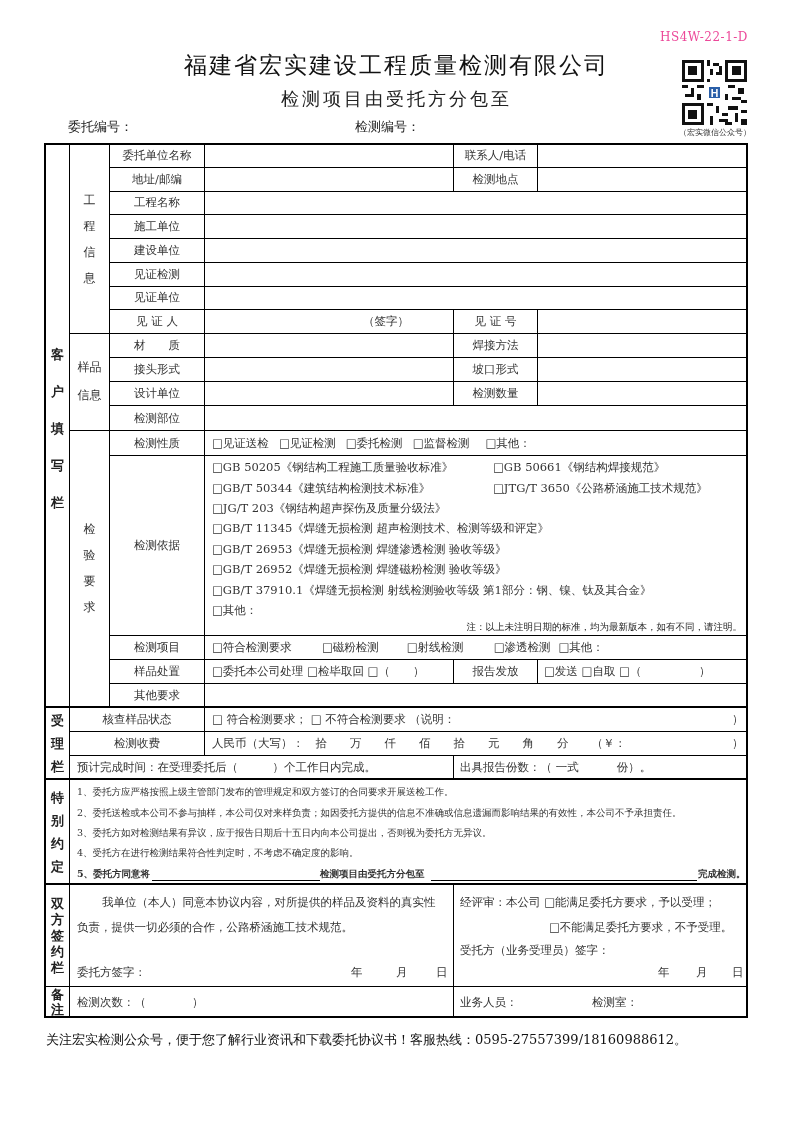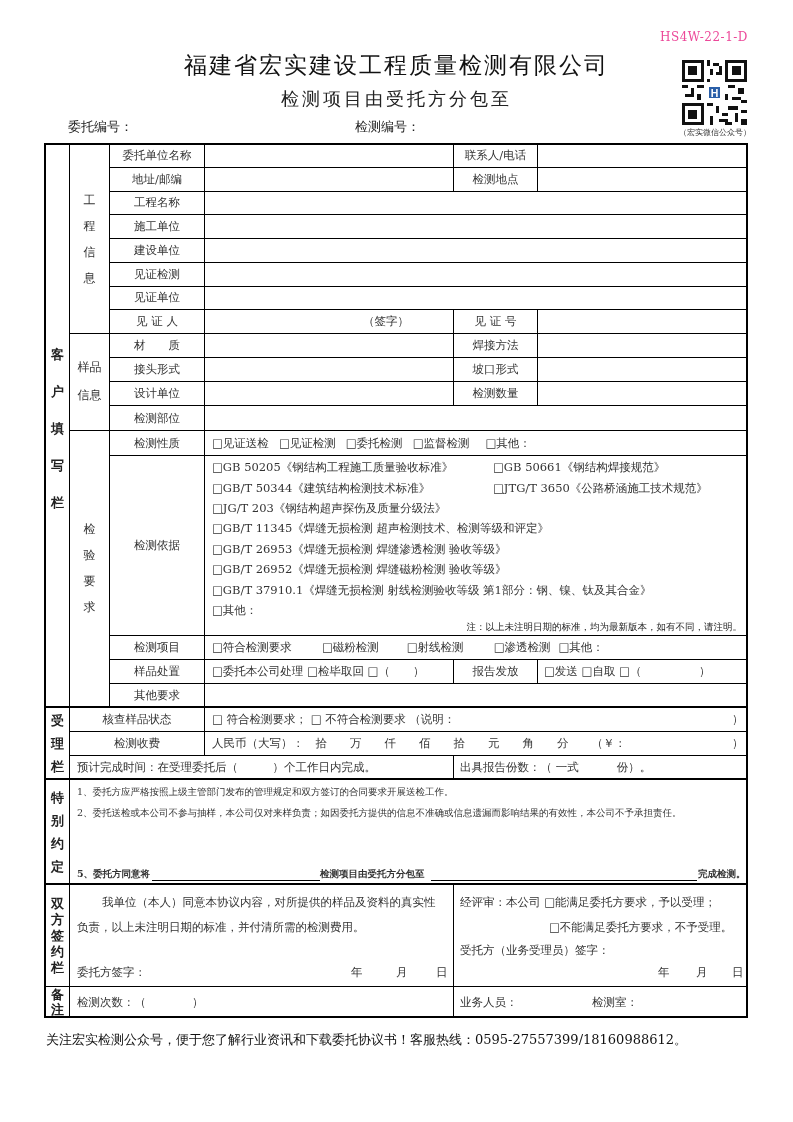--- a/index.html
+++ b/index.html
@@ -277,28 +277,30 @@
 
   <div class="cell center" style="left:26px;top:589px;width:134px;height:23px;">检测收费</div>
   <div class="cell" style="left:168px;top:589px;width:510px;height:23px;">人民币（大写）：　拾　　万　　仟　　佰　　拾　　元　　角　　分　　（￥：</div>
   <div class="cell" style="left:688px;top:589px;height:23px;">）</div>
 
   <div class="cell" style="left:33px;top:613px;width:370px;height:22px;">预计完成时间：在受理委托后（　　　）个工作日内完成。</div>
   <div class="cell" style="left:416px;top:613px;width:280px;height:22px;">出具报告份数：（ 一式　　　 份）。</div>
 
   <div class="cell small" style="left:33px;top:640px;height:18px;">1、委托方应严格按照上级主管部门发布的管理规定和双方签订的合同要求开展送检工作。</div>
   <div class="cell small" style="left:33px;top:661px;height:18px;">2、委托送检或本公司不参与抽样，本公司仅对来样负责；如因委托方提供的信息不准确或信息遗漏而影响结果的有效性，本公司不予承担责任。</div>
+  <div class="cell small" style="left:33px;top:681px;height:18px;">3、委托方如对检测结果有异议，应于报告日期后十五日内向本公司提出，否则视为委托方无异议。</div>
+  <div class="cell small" style="left:33px;top:701px;height:18px;">4、受托方在进行检测结果符合性判定时，不考虑不确定度的影响。</div>
   <div class="cell small" style="left:33px;top:722px;height:18px;font-weight:bold;">5、委托方同意将</div>
   <div class="uline" style="left:108px;top:737px;width:168px;"></div>
   <div class="cell small" style="left:276px;top:722px;height:18px;font-weight:bold;">检测项目由受托方分包至</div>
   <div class="uline" style="left:387px;top:737px;width:266px;"></div>
   <div class="cell small" style="left:654px;top:722px;height:18px;font-weight:bold;">完成检测。</div>
 
   <div class="cell" style="left:58px;top:748px;height:22px;">我单位（本人）同意本协议内容，对所提供的样品及资料的真实性</div>
-  <div class="cell" style="left:33px;top:773px;height:22px;">负责，以上未注明日期的标准，并付清所需的检测费用。</div>
+  <div class="cell" style="left:33px;top:773px;height:22px;">负责，提供一切必须的合作，公路桥涵施工技术规范。</div>
   <div class="cell" style="left:33px;top:818px;height:22px;">委托方签字：</div>
   <div class="cell" style="left:307px;top:818px;height:22px;">年</div>
   <div class="cell" style="left:352px;top:818px;height:22px;">月</div>
   <div class="cell" style="left:392px;top:818px;height:22px;">日</div>
 
   <div class="cell" style="left:416px;top:748px;height:22px;">经评审：本公司 □能满足委托方要求，予以受理；</div>
   <div class="cell" style="left:505px;top:773px;height:22px;">□不能满足委托方要求，不予受理。</div>
   <div class="cell" style="left:416px;top:796px;height:22px;">受托方（业务受理员）签字：</div>
   <div class="cell" style="left:614px;top:818px;height:22px;">年</div>
   <div class="cell" style="left:652px;top:818px;height:22px;">月</div>

